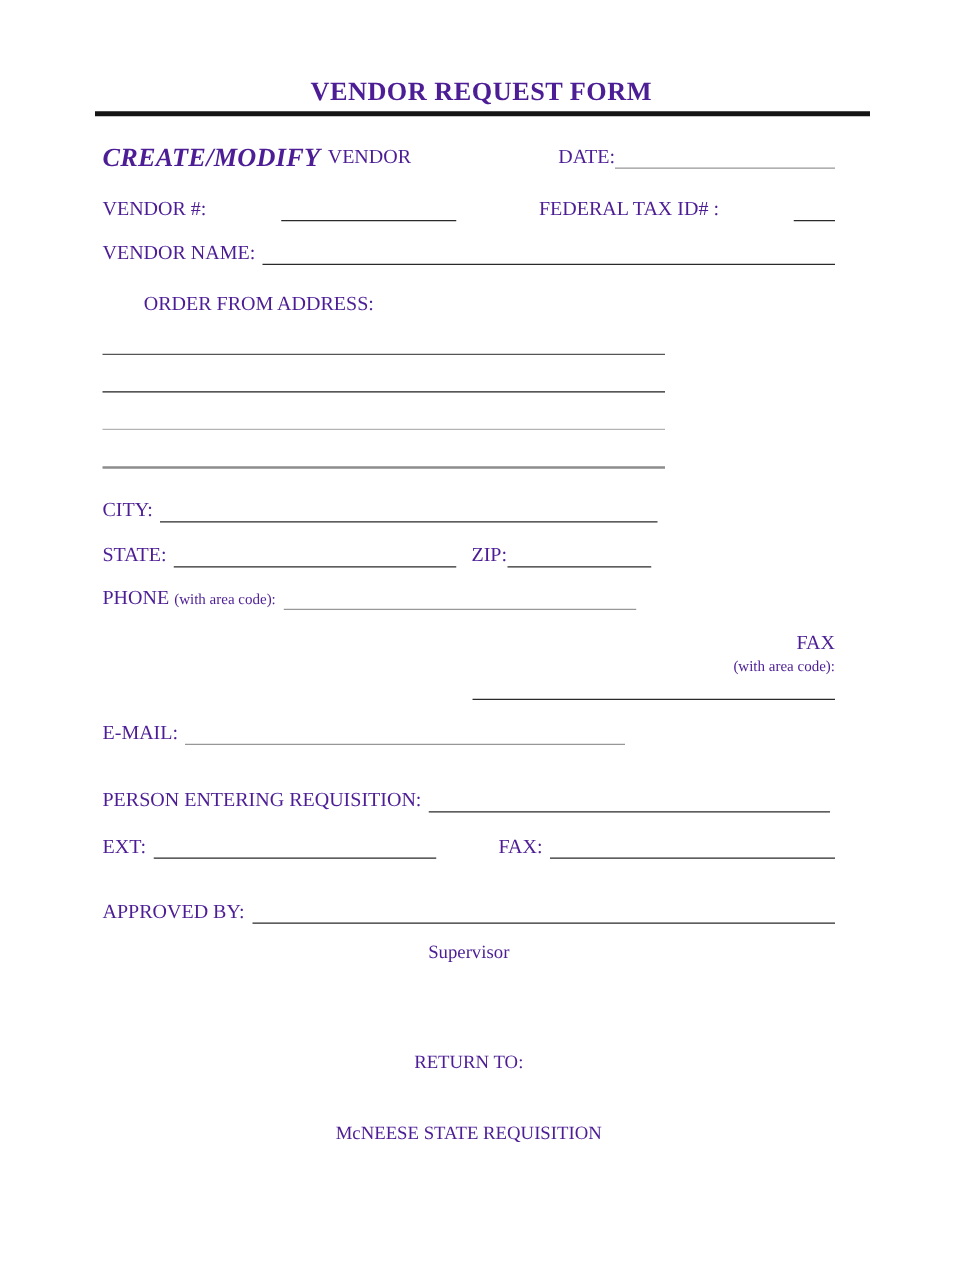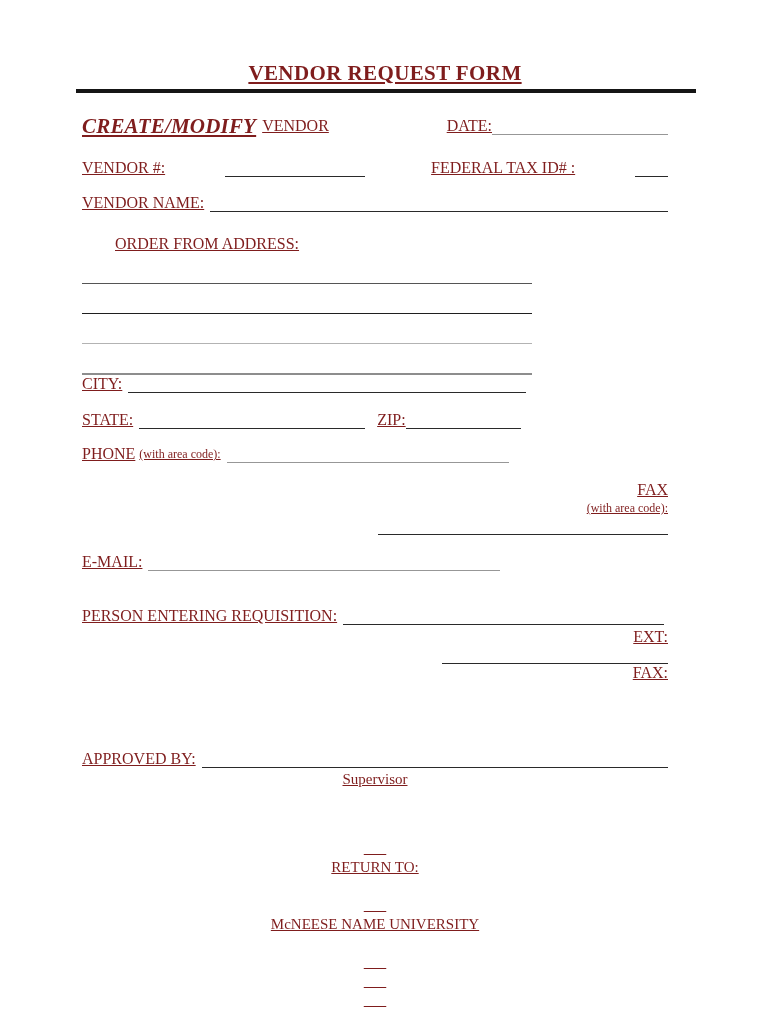--- a/index.html
+++ b/index.html
@@ -1,23 +1,22 @@
 <!DOCTYPE html>
 <html><head>
 <meta charset="utf-8">
 <style>
   html,body { margin:0; padding:0; background:#fff; }
   .page {
     position:relative;
     width:770px; height:1024px;
     background:#ffffff;
     font-family:"Liberation Serif", serif;
-    color:#7f1d1d;
+    color:#4c1d95;
     overflow:hidden;
-    text-decoration:underline;
   }
   .hdr { text-align:center; padding-top:60px; }
   .title { font-size:21px; font-weight:bold; letter-spacing:.4px; line-height:26px; }
   .attach { margin-top:23px; font-size:19px; line-height:24px; }
   .attach .bold { font-weight:bold; }
   .rule { margin:3px 0 0 76px; width:620px; height:4px; background:#151515; }
 
   .content { padding:0 102px 0 82px; font-size:16px; }
   .row { display:flex; align-items:flex-end; line-height:18px; }
   .lbl { white-space:nowrap; }
@@ -30,35 +29,35 @@
 
   .mt-r1 { margin-top:24px; }
   .mt-r2 { margin-top:24px;gap:27px; }
   .mt-r3 { margin-top:17px; }
   .mt-order { margin-top:23px; }
   .addr-line { width:450px; border-bottom:1px solid #444; }
   .addr1 { height:30px; border-color:#555; }
   .addr2 { height:29px; border-color:#1f1f1f; }
   .addr3 { height:29px; border-color:#b3b3b3; }
   .addr4 { height:29px; border-bottom-width:2px; border-color:#8d8d8d; }
-  .mt-city { }
+  .mt-city { margin-top:25px; }
   .mt-state { margin-top:18px;align-items:center; }
   .mt-phone { margin-top:16px; }
   .mt-fax { margin-top:18px;flex-direction:column; }
   .mt-contact { margin-top:18px; }
   .mt-email { margin-top:18px; }
   .mt-person { margin-top:36px; }
-  .mt-ext { margin-top:3px;flex-direction:column; }
-  .mt-approved { margin-top:50px; }
+  .mt-ext { margin-top:19px; }
+  .mt-approved { margin-top:34px; }
 
   .gap6 { width:6px; flex:0 0 auto; }
   .gap12 { width:12px; flex:0 0 auto; }
 
   .date-group { margin-left:auto; display:flex; align-items:flex-end; }
-  .sup-caption { text-align:center; font-size:15px; line-height:18px; margin-top:2px; }
+  .sup-caption { text-align:center; font-size:15px; line-height:18px; margin-top:14px; }
 
   .footer { margin-top:32px; text-align:center; font-size:15px; line-height:19px; white-space:pre-wrap; }
 </style>
 </head>
 <body>
 
 <div class="page">
 
   <div class="hdr">
     <div class="title">VENDOR REQUEST FORM</div>
@@ -157,20 +156,20 @@
 
     <div class="row mt-approved">
       <span class="lbl">APPROVED BY:</span>
       <span class="gap6"></span>
       <span class="fill grow"></span>
     </div>
     <div class="sup-caption">Supervisor</div>
 
     <div class="footer">
       <div>RETURN TO:</div>
-      <div>McNEESE NAME UNIVERSITY</div>
+      <div>McNEESE STATE REQUISITION</div>
       
       
       
     </div>
 
   </div>
 </div>
 
 </body></html>

